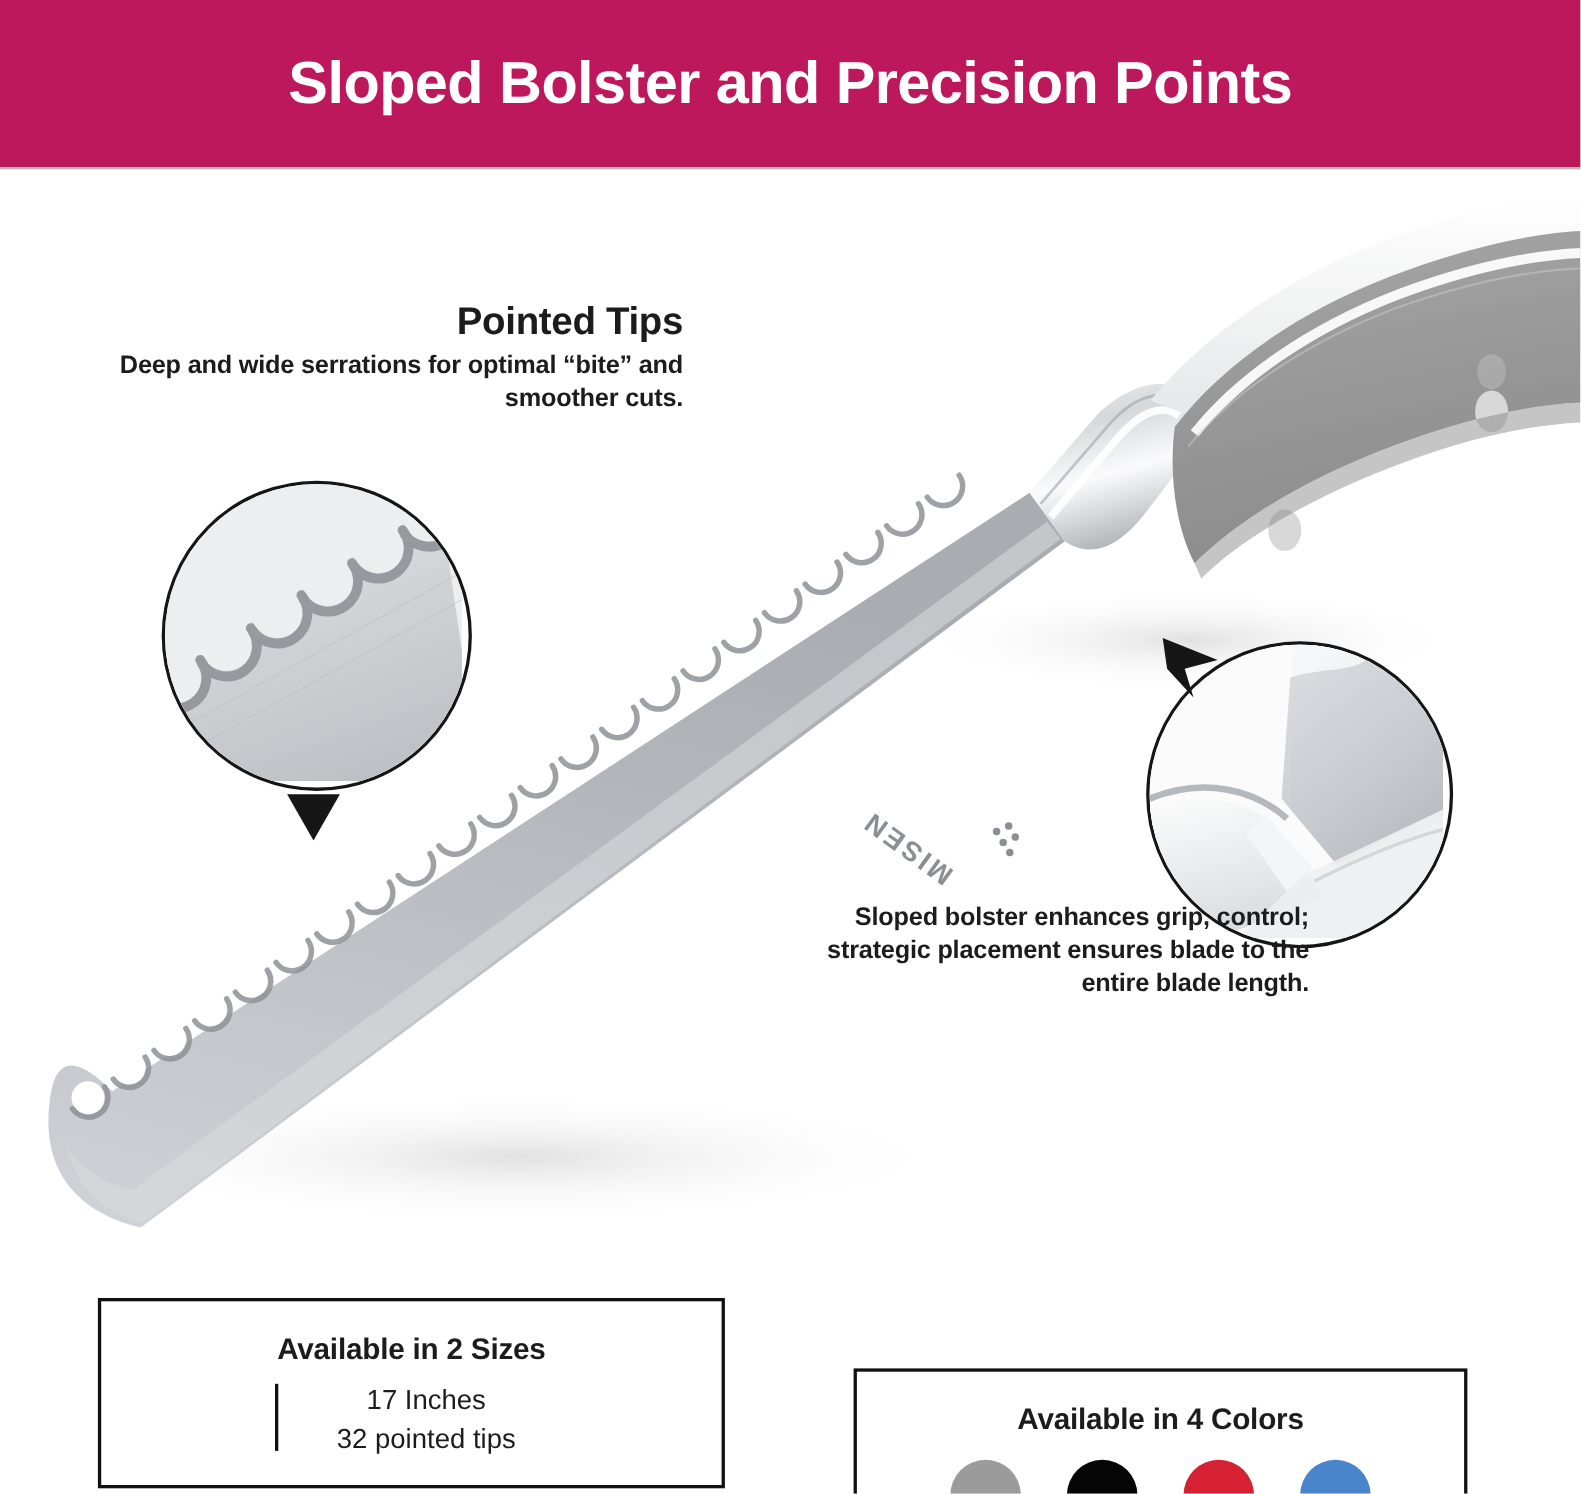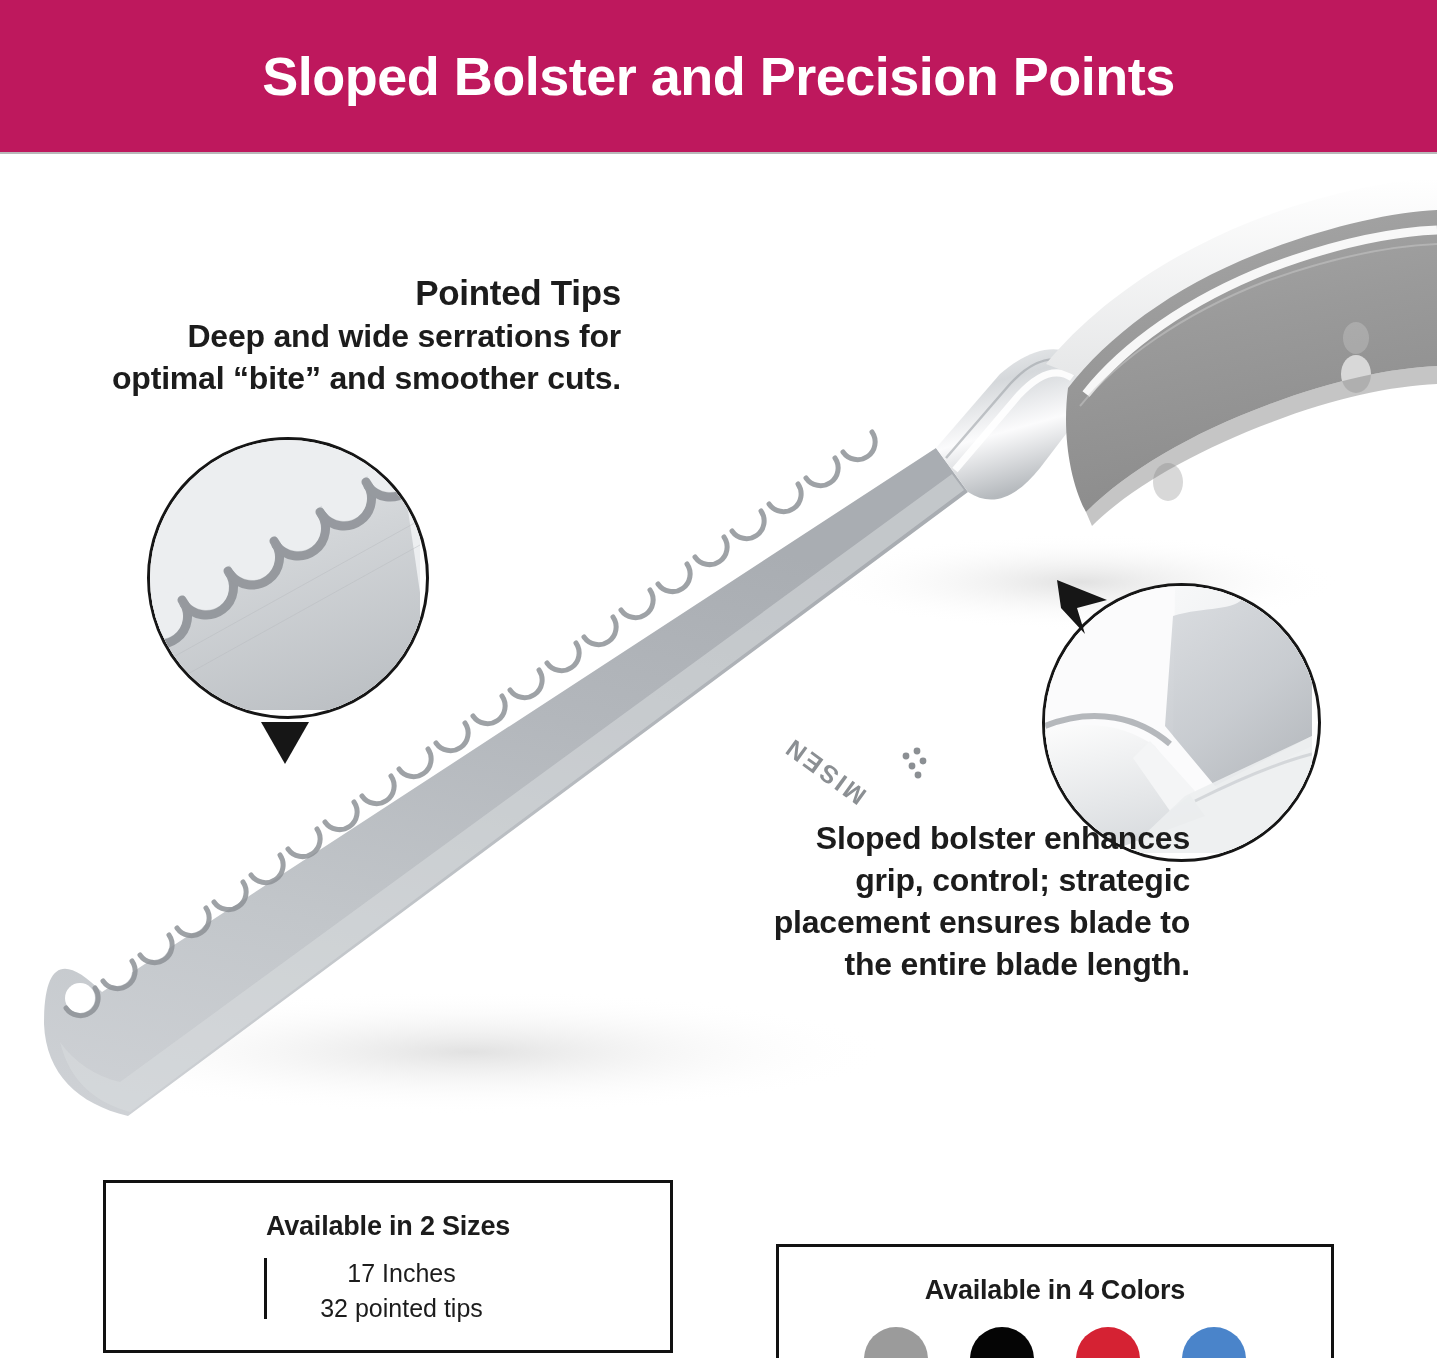--- a/index.html
+++ b/index.html
@@ -55,21 +55,21 @@
     text-align: right;
   }
   .callout-heading {
     font-size: 35px;
     font-weight: bold;
     line-height: 1.18;
     letter-spacing: -0.3px;
     margin: 0 0 3px 0;
   }
   .callout-body {
-    font-size: 32px;
+    font-size: 23px;
     font-weight: bold;
     line-height: 1.31;
     letter-spacing: -0.2px;
     margin: 0;
   }
 
   #tips-text { left: 101px; top: 272px; width: 520px; }
   #bolster-text { left: 750px; top: 818px; width: 440px; }
 
   
@@ -126,21 +126,21 @@
   }
 
   
   .info-box {
     position: absolute;
     border: 3px solid #111111;
     background: #ffffff;
     box-sizing: border-box;
   }
   #box-sizes {
-    left: 103px;
+    left: 89px;
     top: 1180px;
     width: 570px;
     height: 173px;
   }
   #box-colors {
     left: 776px;
     top: 1200px;
     width: 558px;
     height: 173px;
     margin-top: 44px;

